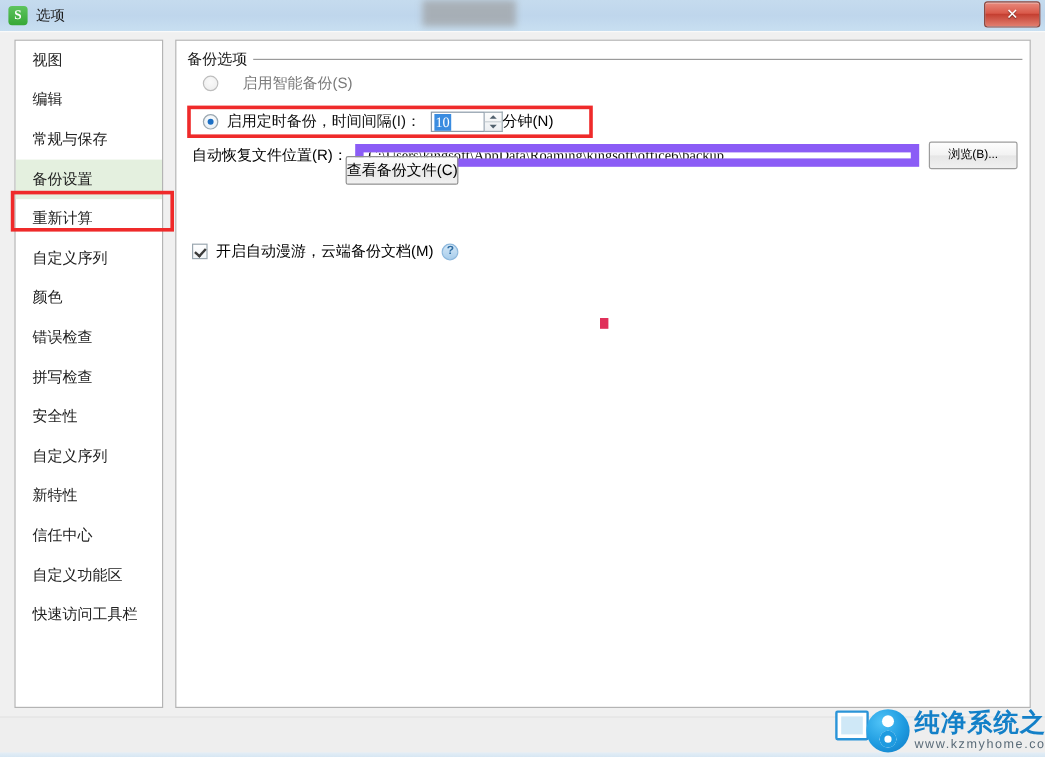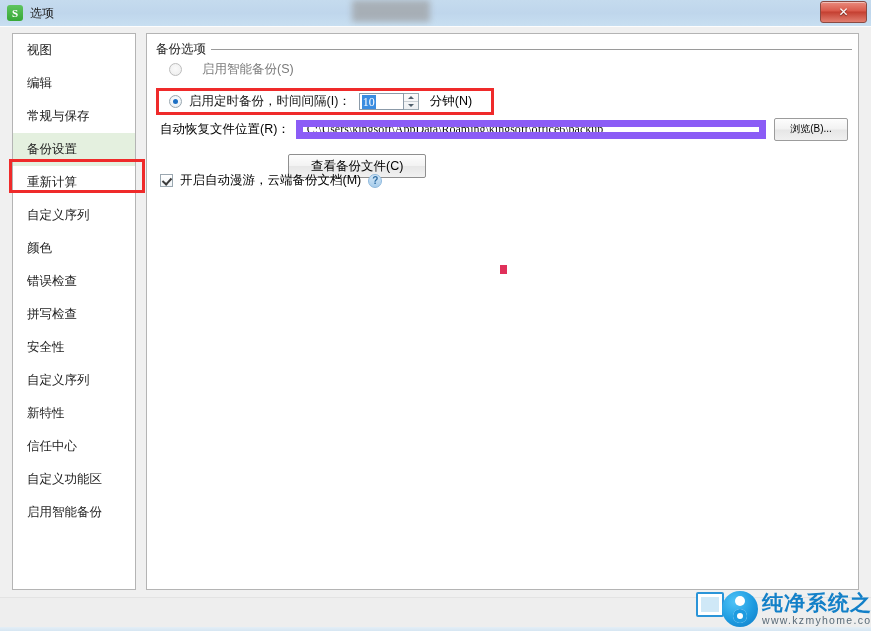--- a/index.html
+++ b/index.html
@@ -240,21 +240,21 @@
     border-right: 3px solid transparent;
     border-bottom: 3px solid #51606d;
   }
   .arrow-down {
     width: 0; height: 0;
     border-left: 3px solid transparent;
     border-right: 3px solid transparent;
     border-top: 3px solid #51606d;
   }
   #minutes-label {
-    margin-left: 11px;
+    margin-left: 0;
     font-size: 12.5px;
     white-space: nowrap;
   }
 
   
   #timed-annot {
     position: absolute;
     left: 9px; top: 54px;
     width: 338px; height: 27px;
     border: 3px solid #ef2a2a;
@@ -303,38 +303,38 @@
     align-items: center;
     justify-content: center;
     white-space: nowrap;
     cursor: pointer;
     flex: 0 0 auto;
   }
 
   
   #view-backup-button {
     position: absolute;
-    left: 141px; top: 120px;
+    left: 141px; top: 96px;
     height: 22px;
-    padding: 0 22px;
+    padding: 0 0;
     border: 1px solid #8f8f8f;
     border-radius: 2px;
     background: linear-gradient(to bottom, #fdfdfd 0%, #f3f3f3 48%, #e7e7e7 52%, #f1f1f1 100%);
     font-size: 12.5px;
     display: flex;
     align-items: center;
     justify-content: center;
     white-space: nowrap;
     cursor: pointer;
   }
 
   
   #roam-row {
     position: absolute;
-    left: 13px; top: 138px;
+    left: 13px; top: 167px;
     display: flex;
     align-items: center;
   }
   .checkbox {
     width: 13px; height: 13px;
     border: 1px solid #9aa7b0;
     background: linear-gradient(to bottom, #ffffff, #f1f5f8);
     box-sizing: border-box;
     position: relative;
     flex: 0 0 auto;
@@ -493,21 +493,21 @@
         <div class="side-item">重新计算</div>
         <div class="side-item">自定义序列</div>
         <div class="side-item">颜色</div>
         <div class="side-item">错误检查</div>
         <div class="side-item">拼写检查</div>
         <div class="side-item">安全性</div>
         <div class="side-item">自定义序列</div>
         <div class="side-item">新特性</div>
         <div class="side-item">信任中心</div>
         <div class="side-item">自定义功能区</div>
-        <div class="side-item">启用智能备份</div>
+        <div class="side-item">快速访问工具栏</div>
       </div>
       <div id="sidebar-annot"></div>
 
       <div id="content">
 
         <div class="group-header">
           <span class="gh-label">备份选项</span>
           <span class="gh-line"></span>
         </div>
 

